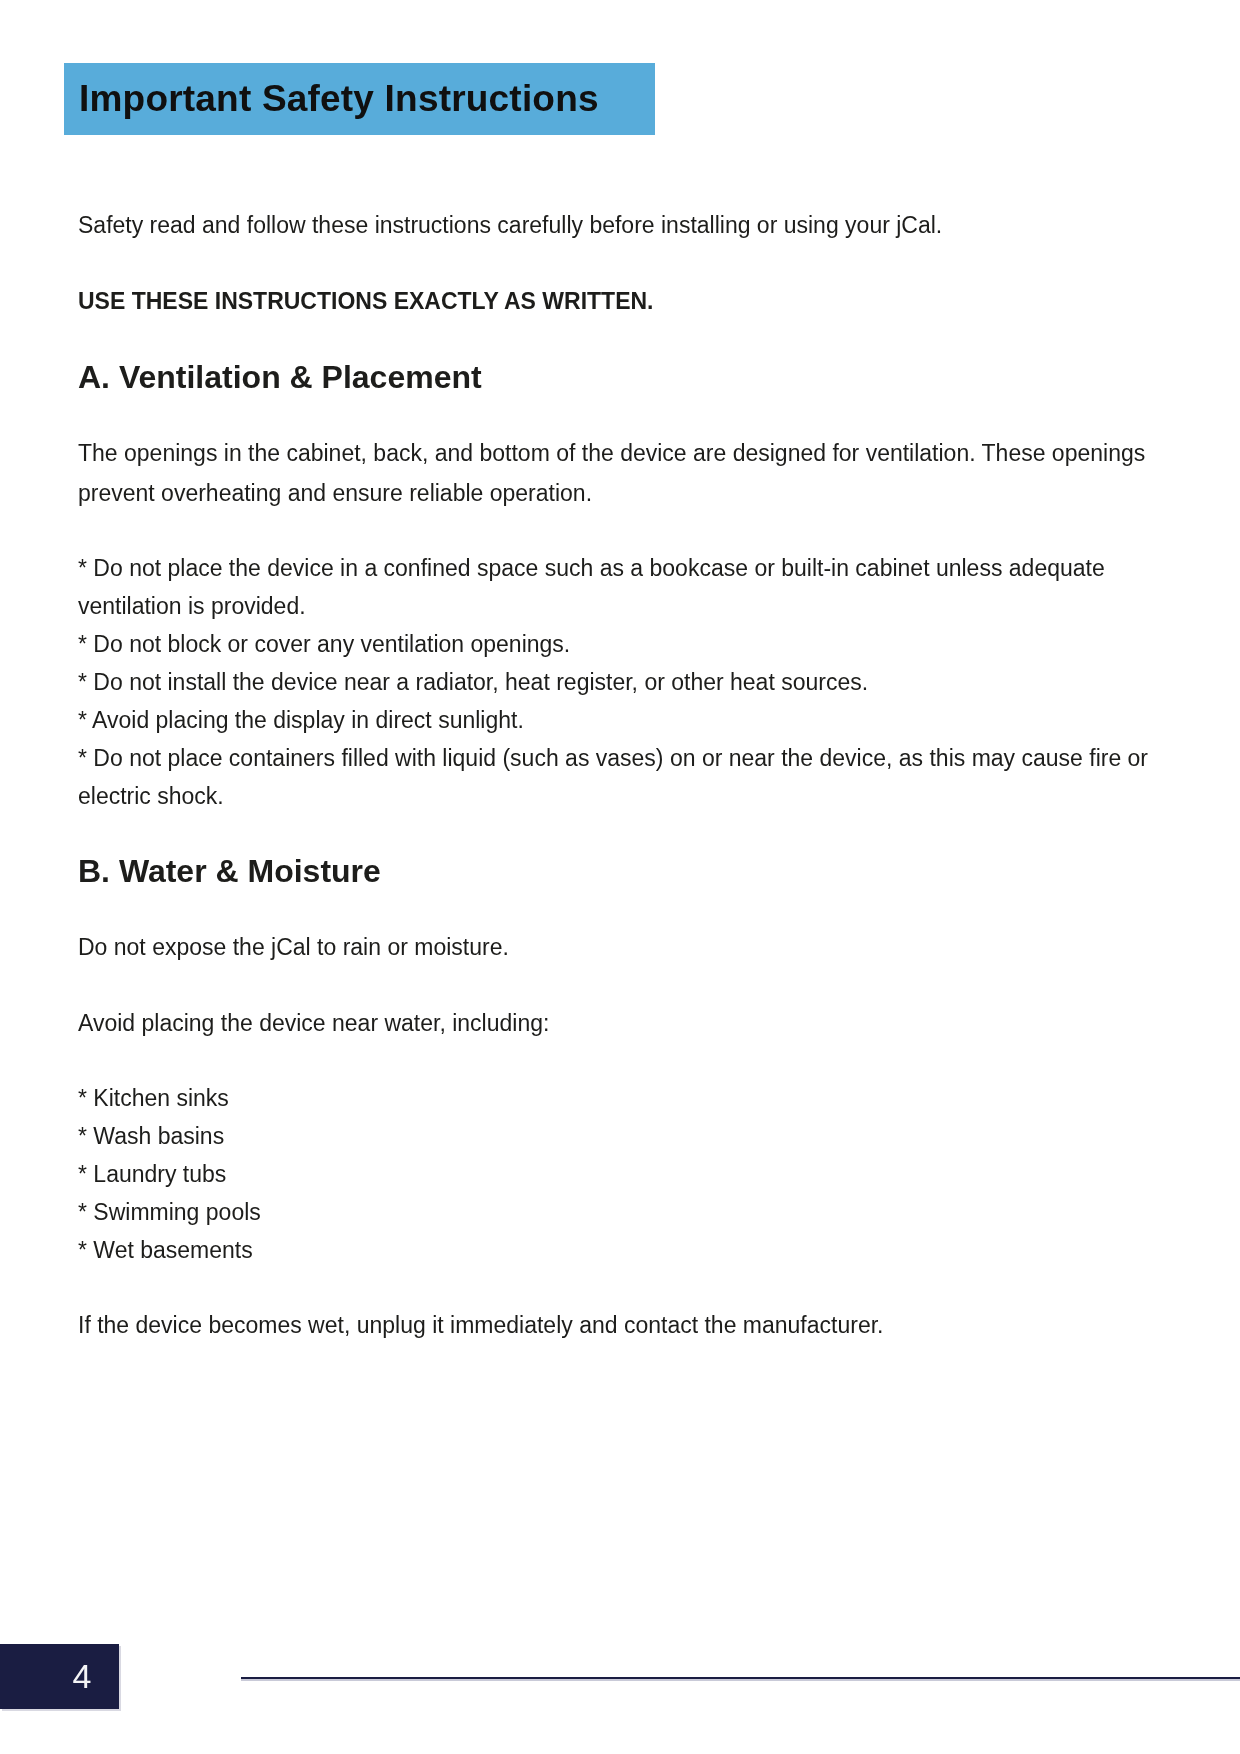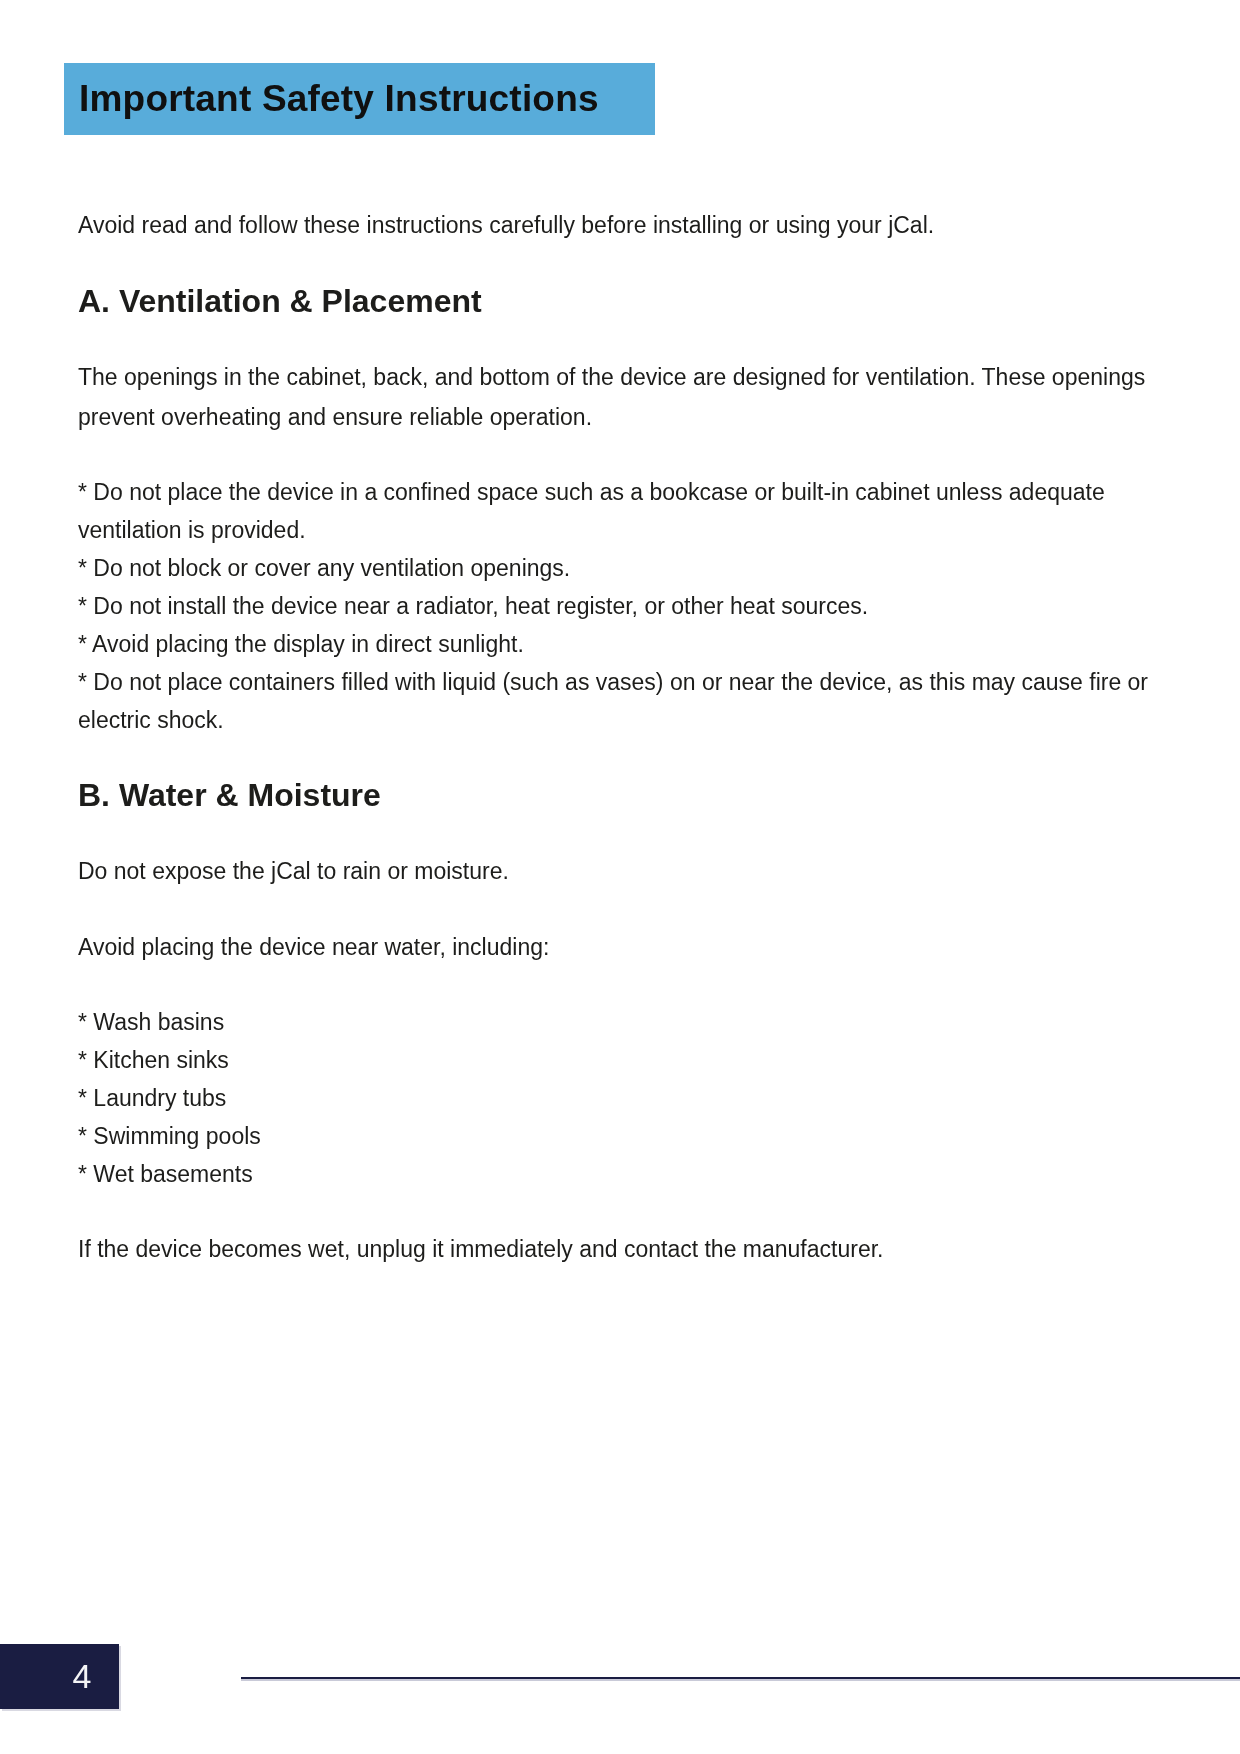--- a/index.html
+++ b/index.html
@@ -81,22 +81,23 @@
 <body>
 
 <div class="page">
 
   <div class="title-bar">
     <h1 class="title-text">Important Safety Instructions</h1>
   </div>
 
   <div class="body-copy">
 
-    <p>Avoid read and follow these instructions carefully before installing or using your jCal.</p>
+    <p>Safety read and follow these instructions carefully before installing or using your jCal.</p>
 
+    <p class="bold-line">USE THESE INSTRUCTIONS EXACTLY AS WRITTEN.</p>
 
 
     <h2 class="section-heading">A. Ventilation &amp; Placement</h2>
 
     <p>The openings in the cabinet, back, and bottom of the device are designed for ventilation. These openings prevent overheating and ensure reliable operation.</p>
 
     <div class="bullet-group">
       <p>* Do not place the device in a confined space such as a bookcase or built-in cabinet unless adequate ventilation is provided.</p>
       <p>* Do not block or cover any ventilation openings.</p>
       <p>* Do not install the device near a radiator, heat register, or other heat sources.</p>
@@ -104,22 +105,22 @@
       <p>* Do not place containers filled with liquid (such as vases) on or near the device, as this may cause fire or electric shock.</p>
     </div>
 
     <h2 class="section-heading">B. Water &amp; Moisture</h2>
 
     <p>Do not expose the jCal to rain or moisture.</p>
 
     <p>Avoid placing the device near water, including:</p>
 
     <div class="bullet-group">
+      <p>* Kitchen sinks</p>
       <p>* Wash basins</p>
-      <p>* Kitchen sinks</p>
       <p>* Laundry tubs</p>
       <p>* Swimming pools</p>
       <p>* Wet basements</p>
     </div>
 
     <p><span>If the device becomes wet, </span><span class="inline-bold">unplug it immediately</span><span> and contact the manufacturer.</span></p>
 
   </div>
 
   <div class="footer-box">

